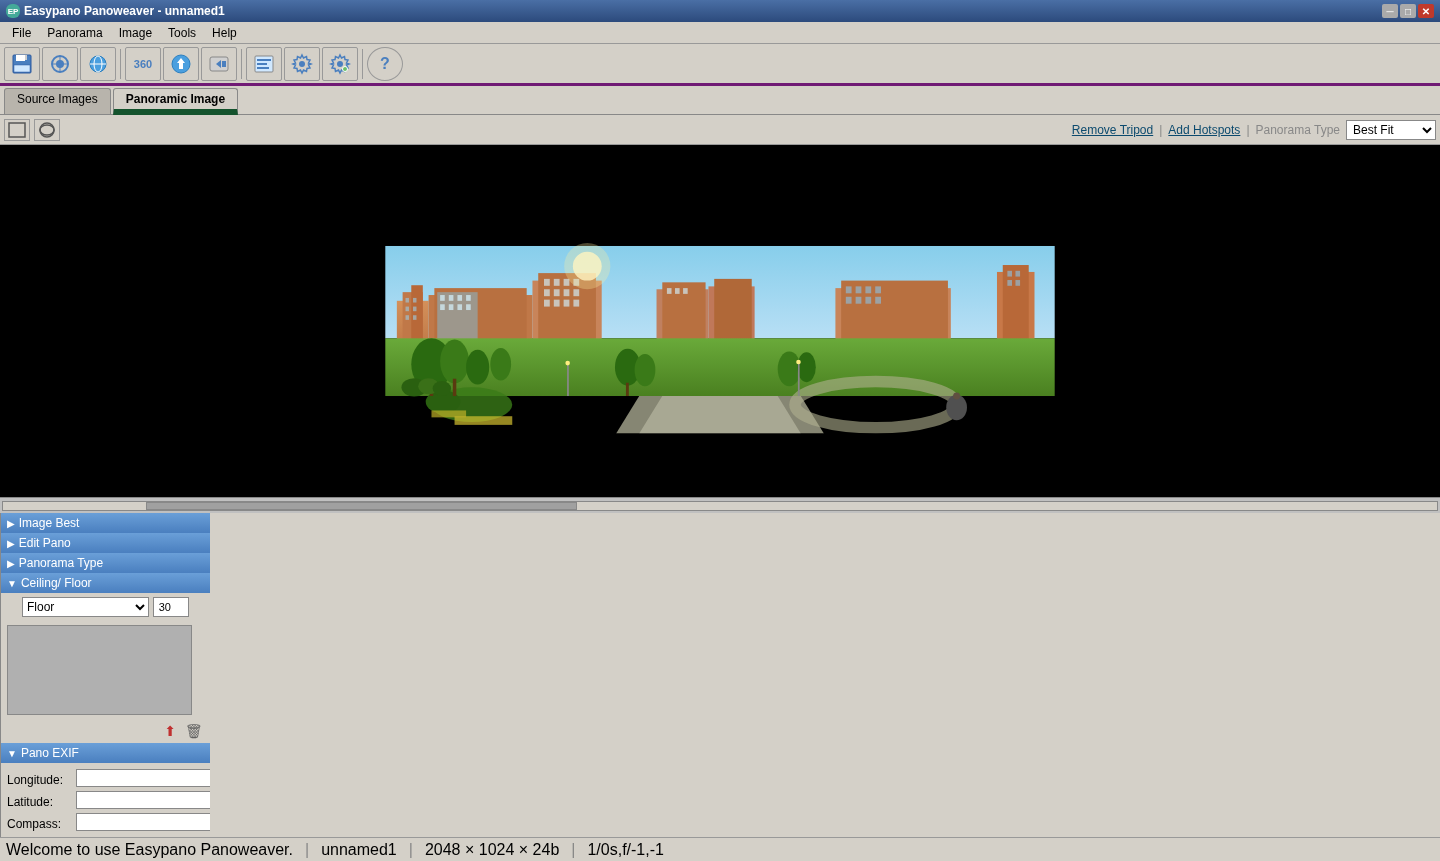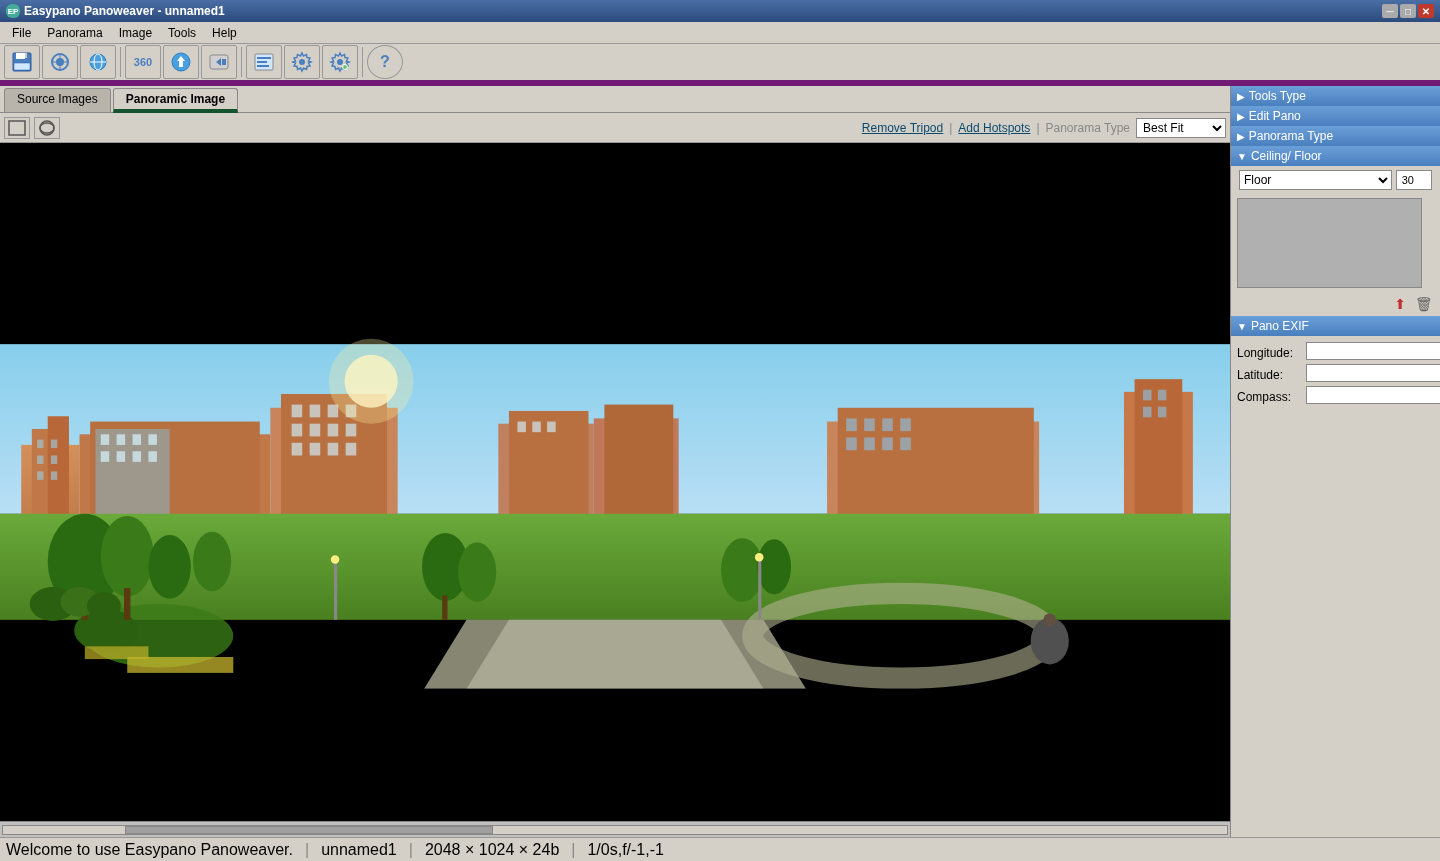--- a/index.html
+++ b/index.html
@@ -42,39 +42,40 @@
     }
 
     
     #toolbar {
       background: #d4d0c8;
       height: 42px;
       display: flex;
       align-items: center;
       padding: 2px 4px;
       gap: 2px;
-      border-bottom: 6px solid #701a75;
+      border-bottom: 3px solid #701a75;
     }
     .tool-btn {
       width: 36px;
       height: 34px;
       background: #d4d0c8;
       border: 1px solid #999;
       cursor: pointer;
       display: flex;
       align-items: center;
       justify-content: center;
       font-size: 18px;
       border-radius: 2px;
     }
 
     
     #main {
       display: flex;
       height: calc(861px - 22px - 22px - 42px - 24px);
+      flex-direction: column;
     }
 
     
     #left-panel {
       flex: 1;
       display: flex;
       flex-direction: column;
       background: #c8c8c8;
     }
 
@@ -91,21 +92,21 @@
       border-bottom: none;
       background: #b8b4ac;
       cursor: pointer;
       font-size: 12px;
       margin-right: 2px;
       border-radius: 3px 3px 0 0;
     }
     .tab.active {
       background: #d4d0c8;
       font-weight: bold;
-      border-bottom: 4px solid #14532d;
+      border-bottom: 6px solid #14532d;
       margin-bottom: -1px;
     }
 
     
     #view-toolbar {
       background: #d4d0c8;
       height: 30px;
       display: flex;
       align-items: center;
       padding: 0 4px;
@@ -195,21 +196,21 @@
       border: 1px solid #888;
       background: white;
       font-size: 11px;
       padding: 0 2px;
     }
 
     .rp-dropdown-row {
       display: flex;
       align-items: flex-start;
       gap: 4px;
-      padding: 4px 8px;
+      padding: 4px 21px;
     }
     .rp-dropdown {
       flex: 1;
       height: 20px;
       font-size: 12px;
       border: 1px solid #888;
       background: white;
     }
     .rp-spinner-input {
       width: 36px;
@@ -564,21 +565,21 @@
       <div class="scrollbar-track">
         <div class="scrollbar-thumb"></div>
       </div>
     </div>
   </div>
 
   <div id="right-panel">
 
     <div class="rp-section-header">
       <span class="arrow">▶</span>
-      <span>Tools Type</span>
+      <span>Image Best</span>
     </div>
 
     <div class="rp-section-header">
       <span class="arrow">▶</span>
       <span>Edit Pano</span>
     </div>
 
     <div class="rp-section-header">
       <span class="arrow">▶</span>
       <span>Panorama Type</span>

